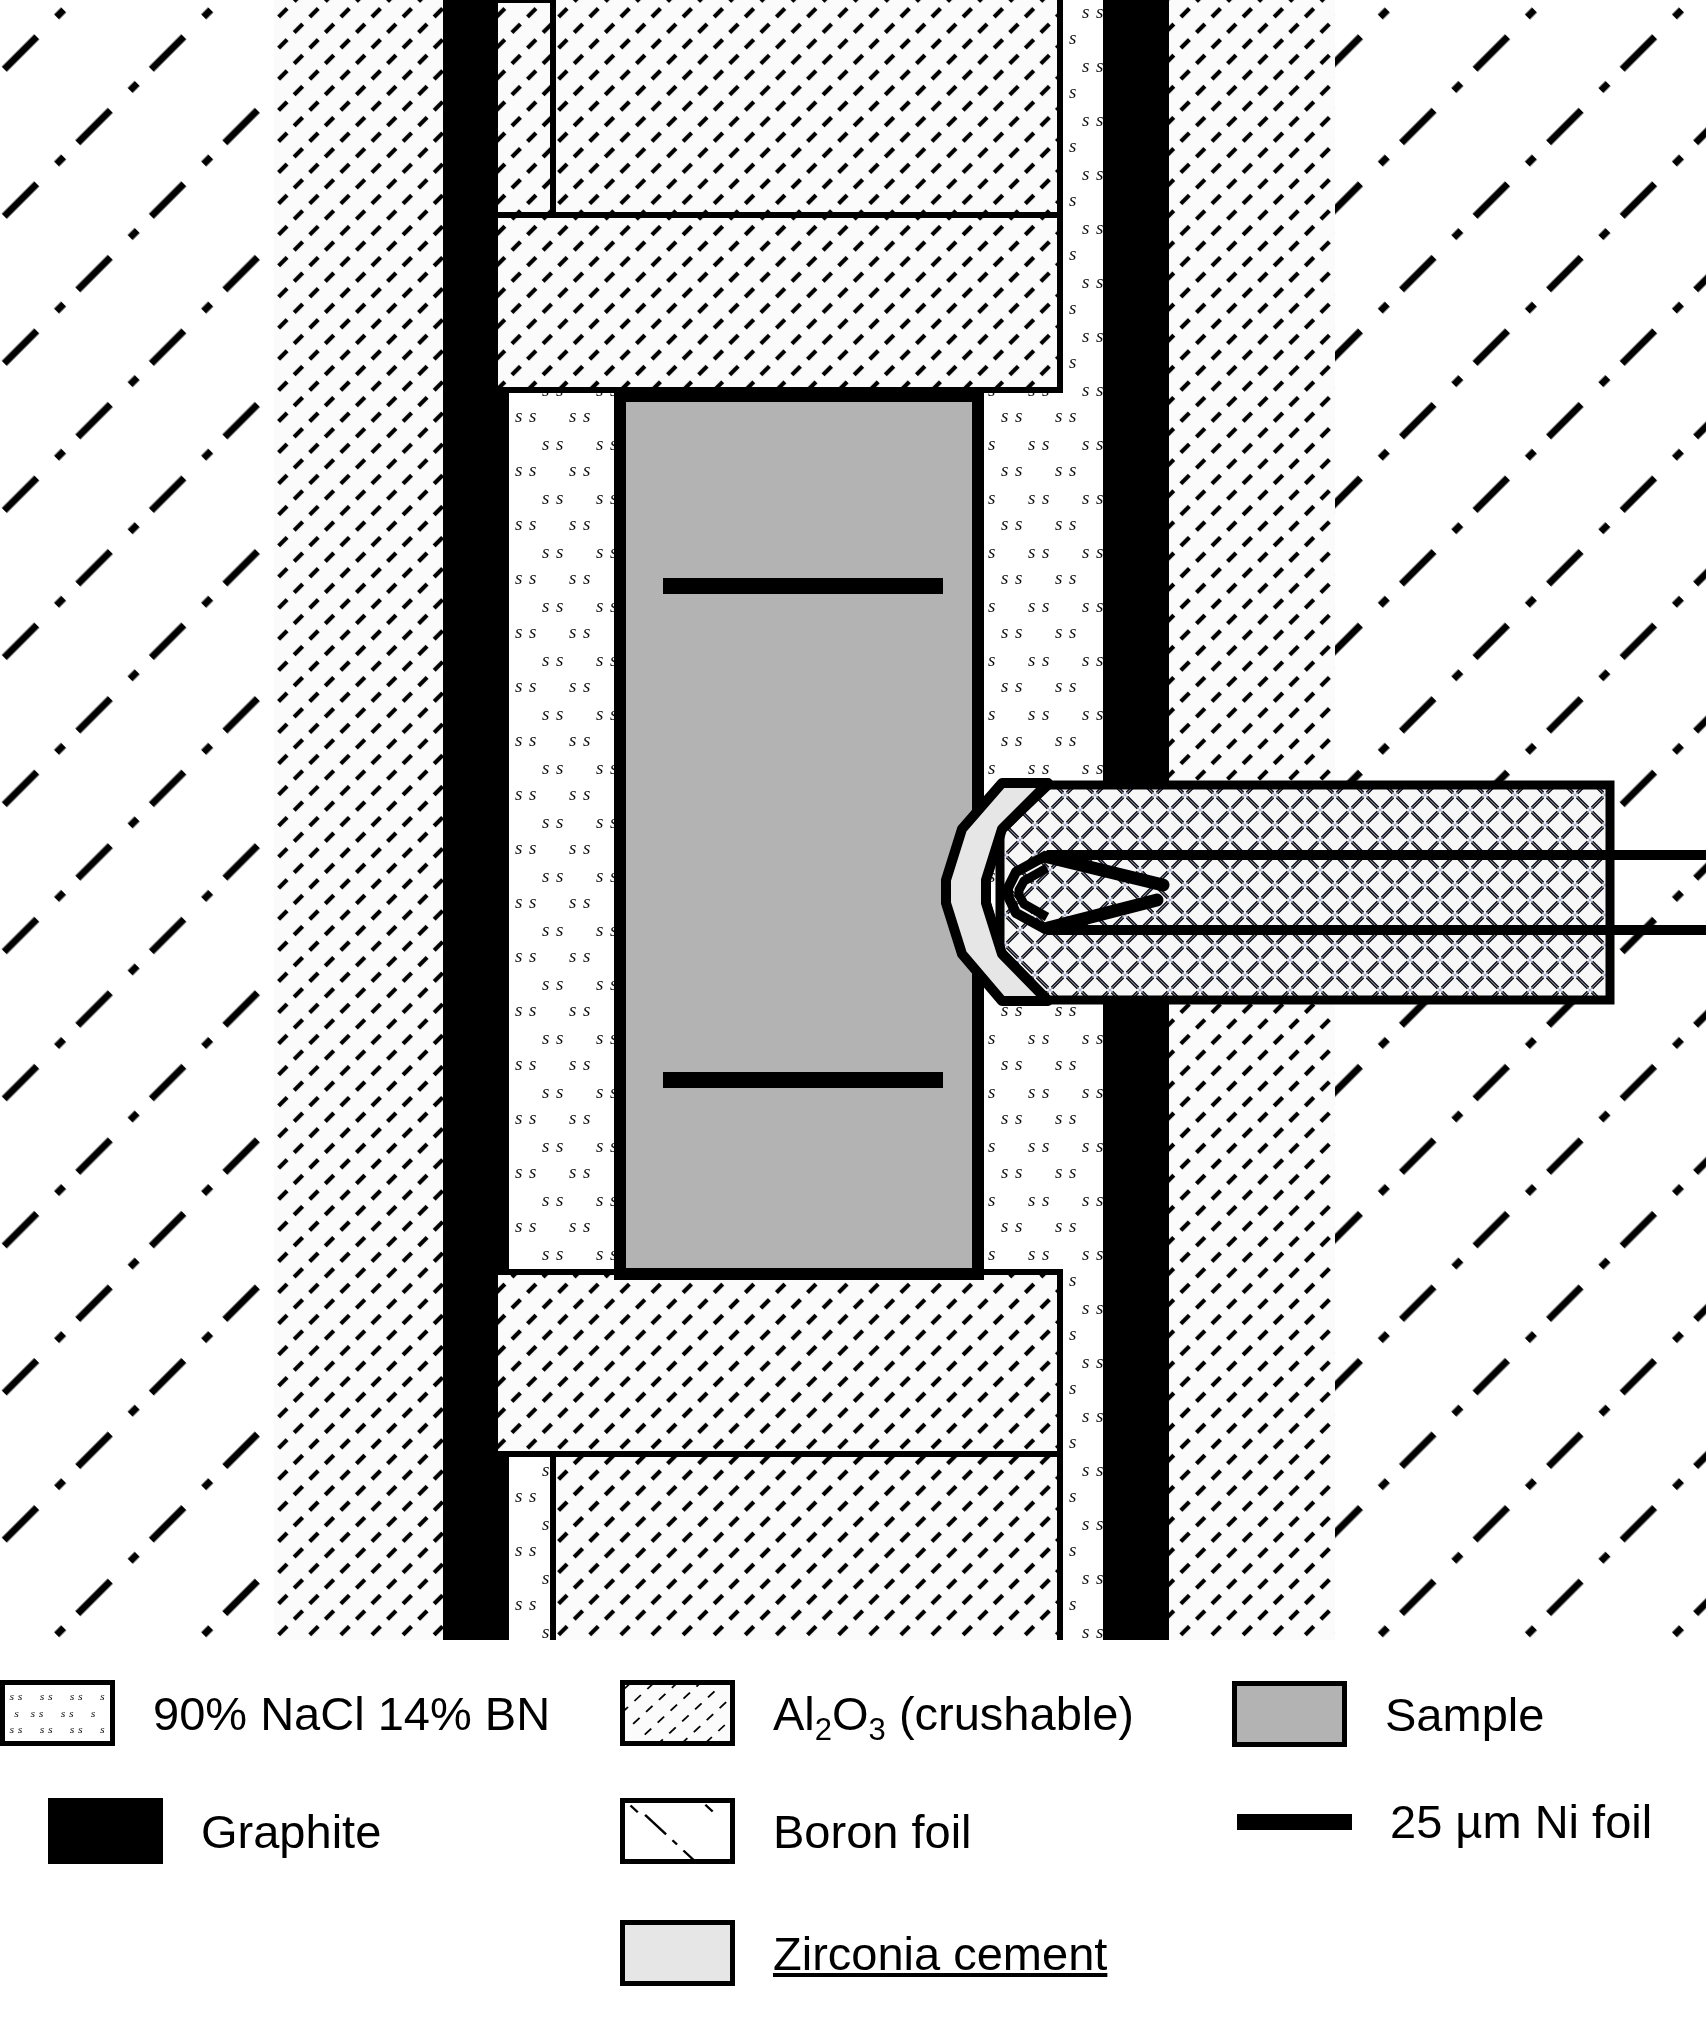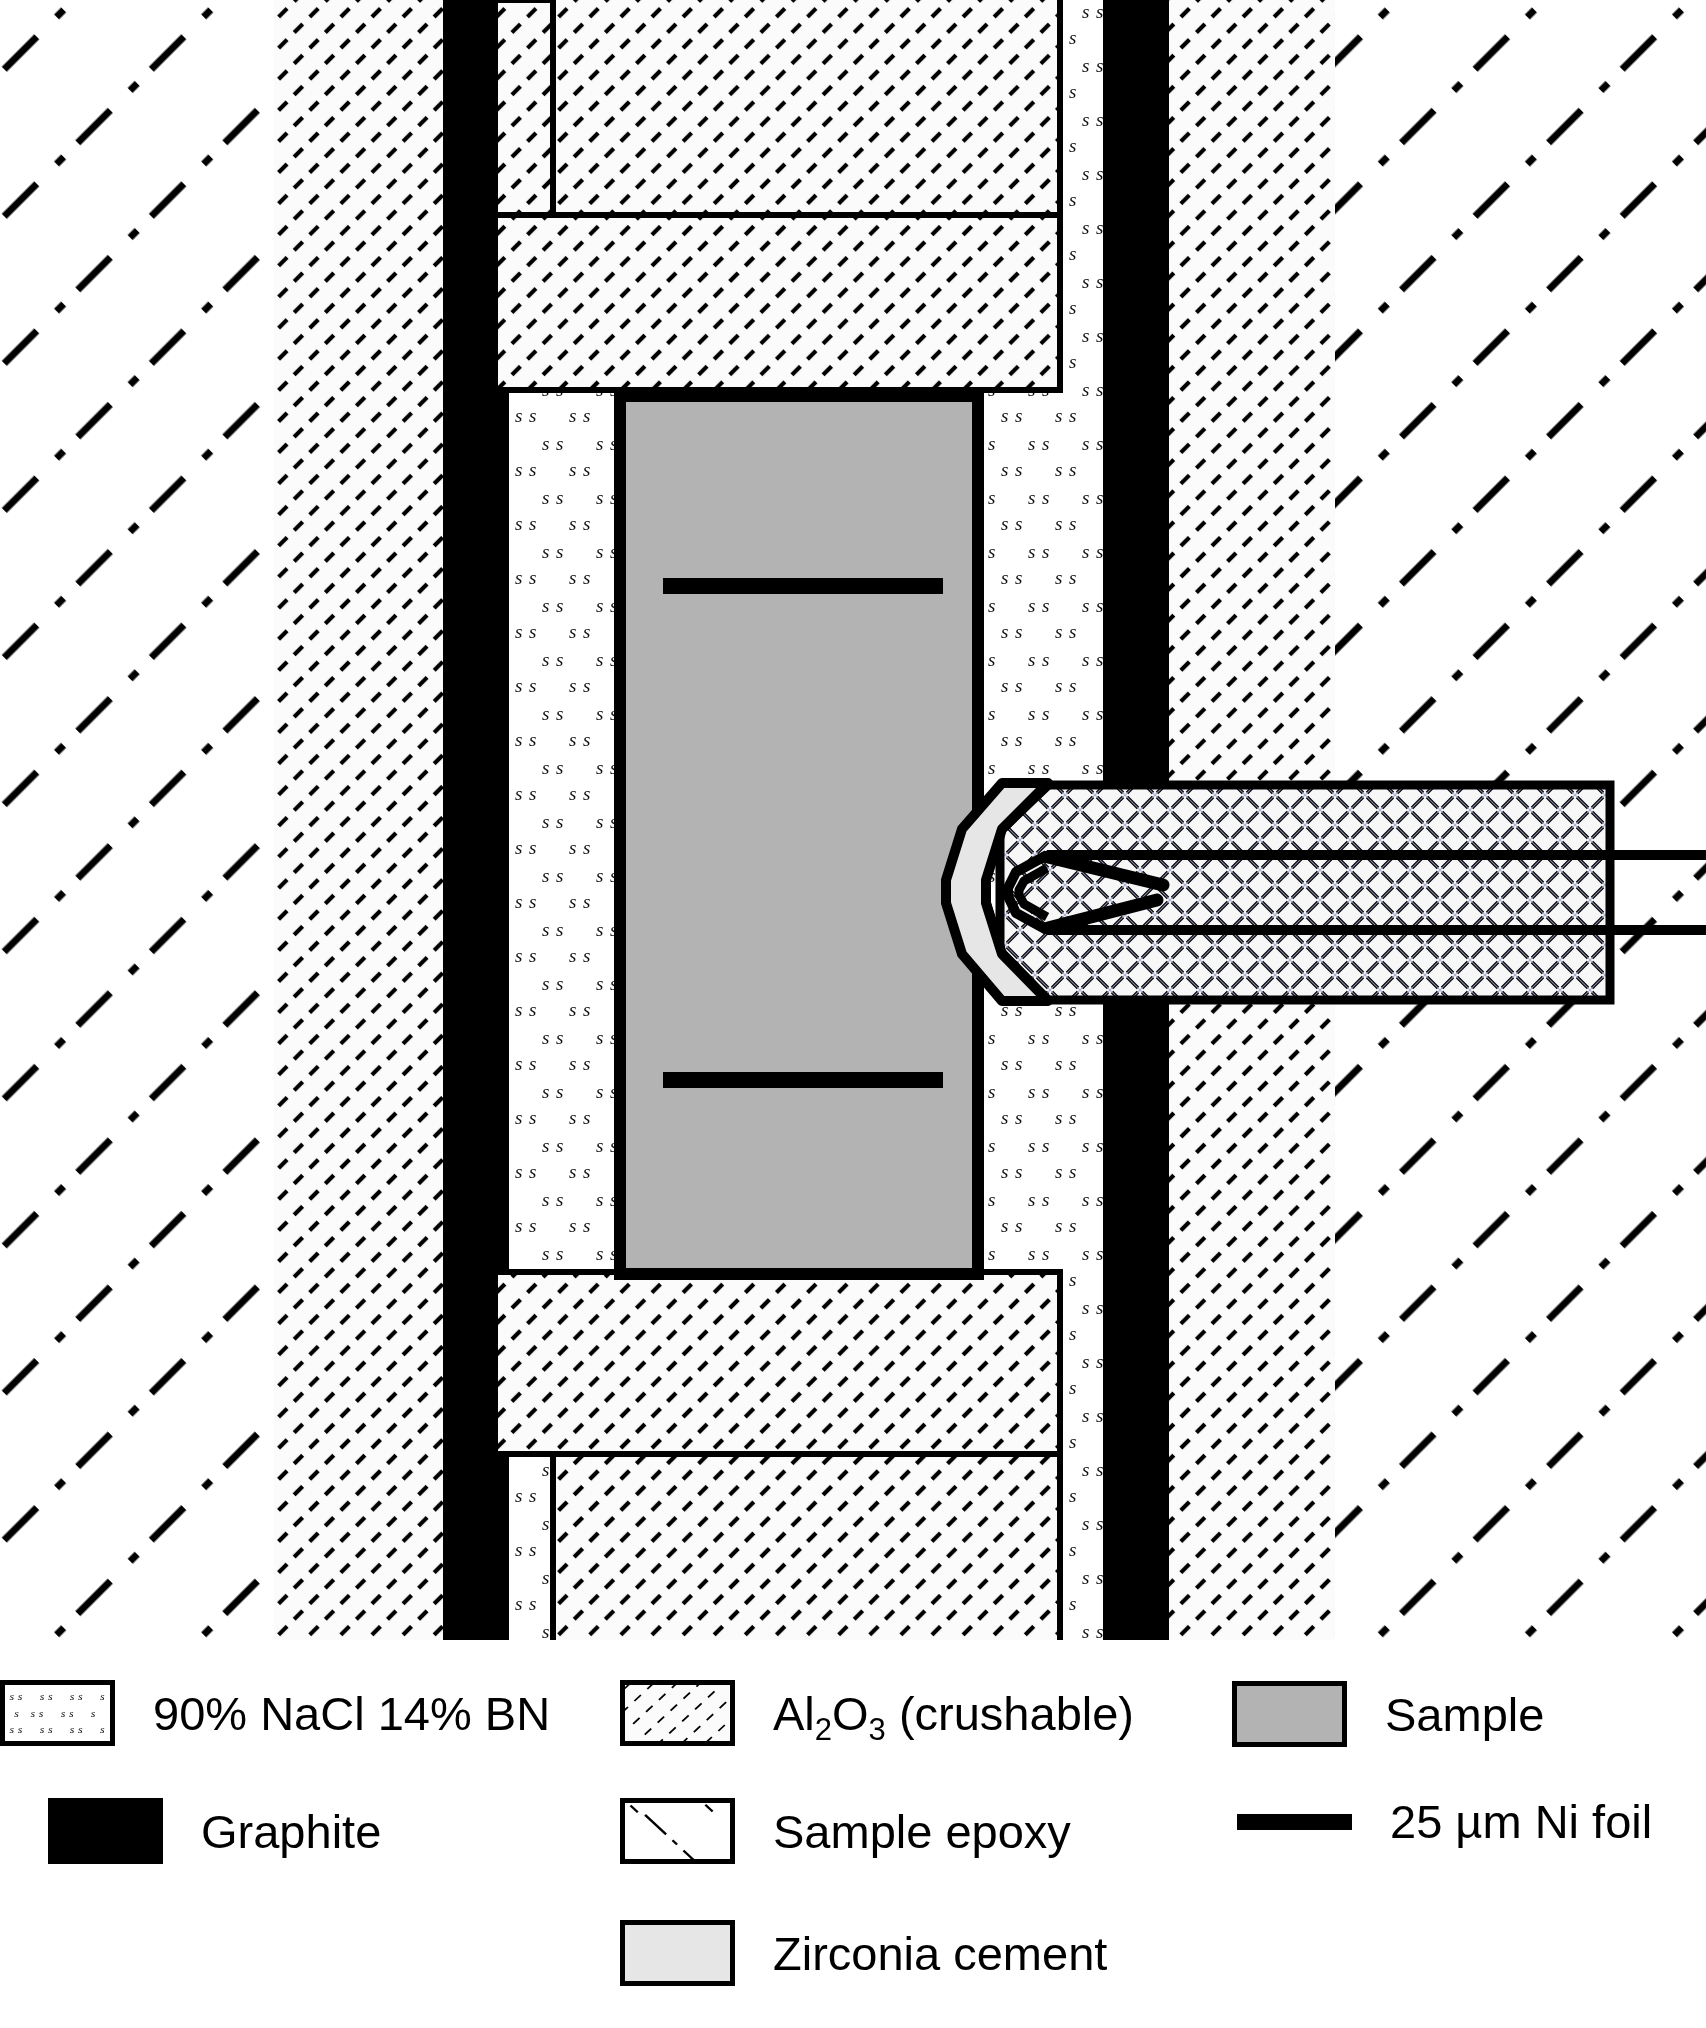--- a/index.html
+++ b/index.html
@@ -216,24 +216,24 @@
         <svg class="sw" viewBox="0 0 115 66" preserveAspectRatio="none">
           <rect x="0" y="0" width="115" height="66" fill="#fff"></rect>
           <g stroke="#000" stroke-width="2.6" stroke-linecap="butt">
             <line x1="6" y1="3" x2="14" y2="11"></line>
             <line x1="22" y1="14" x2="45" y2="37"></line>
             <line x1="52" y1="44" x2="57" y2="49"></line>
             <line x1="64" y1="56" x2="86" y2="78"></line>
             <line x1="88" y1="2" x2="96" y2="10"></line>
           </g>
         </svg>
-        <div class="lg-label">Sample epoxy</div>
-      </div>
-
-      <div class="lg-row" style="left:0;top:240px;">
+        <div class="lg-label">Boron foil</div>
+      </div>
+
+      <div class="lg-row" style="left:0;top:240px;text-decoration:underline;">
         <div class="sw sw-zirc"></div>
         <div class="lg-label">Zirconia cement</div>
       </div>
     </div>
 
     <div class="lg-col" style="left:1232px;">
       <div class="lg-row" style="left:0;top:1px;">
         <div class="sw sw-grey"></div>
         <div class="lg-label">Sample</div>
       </div>

